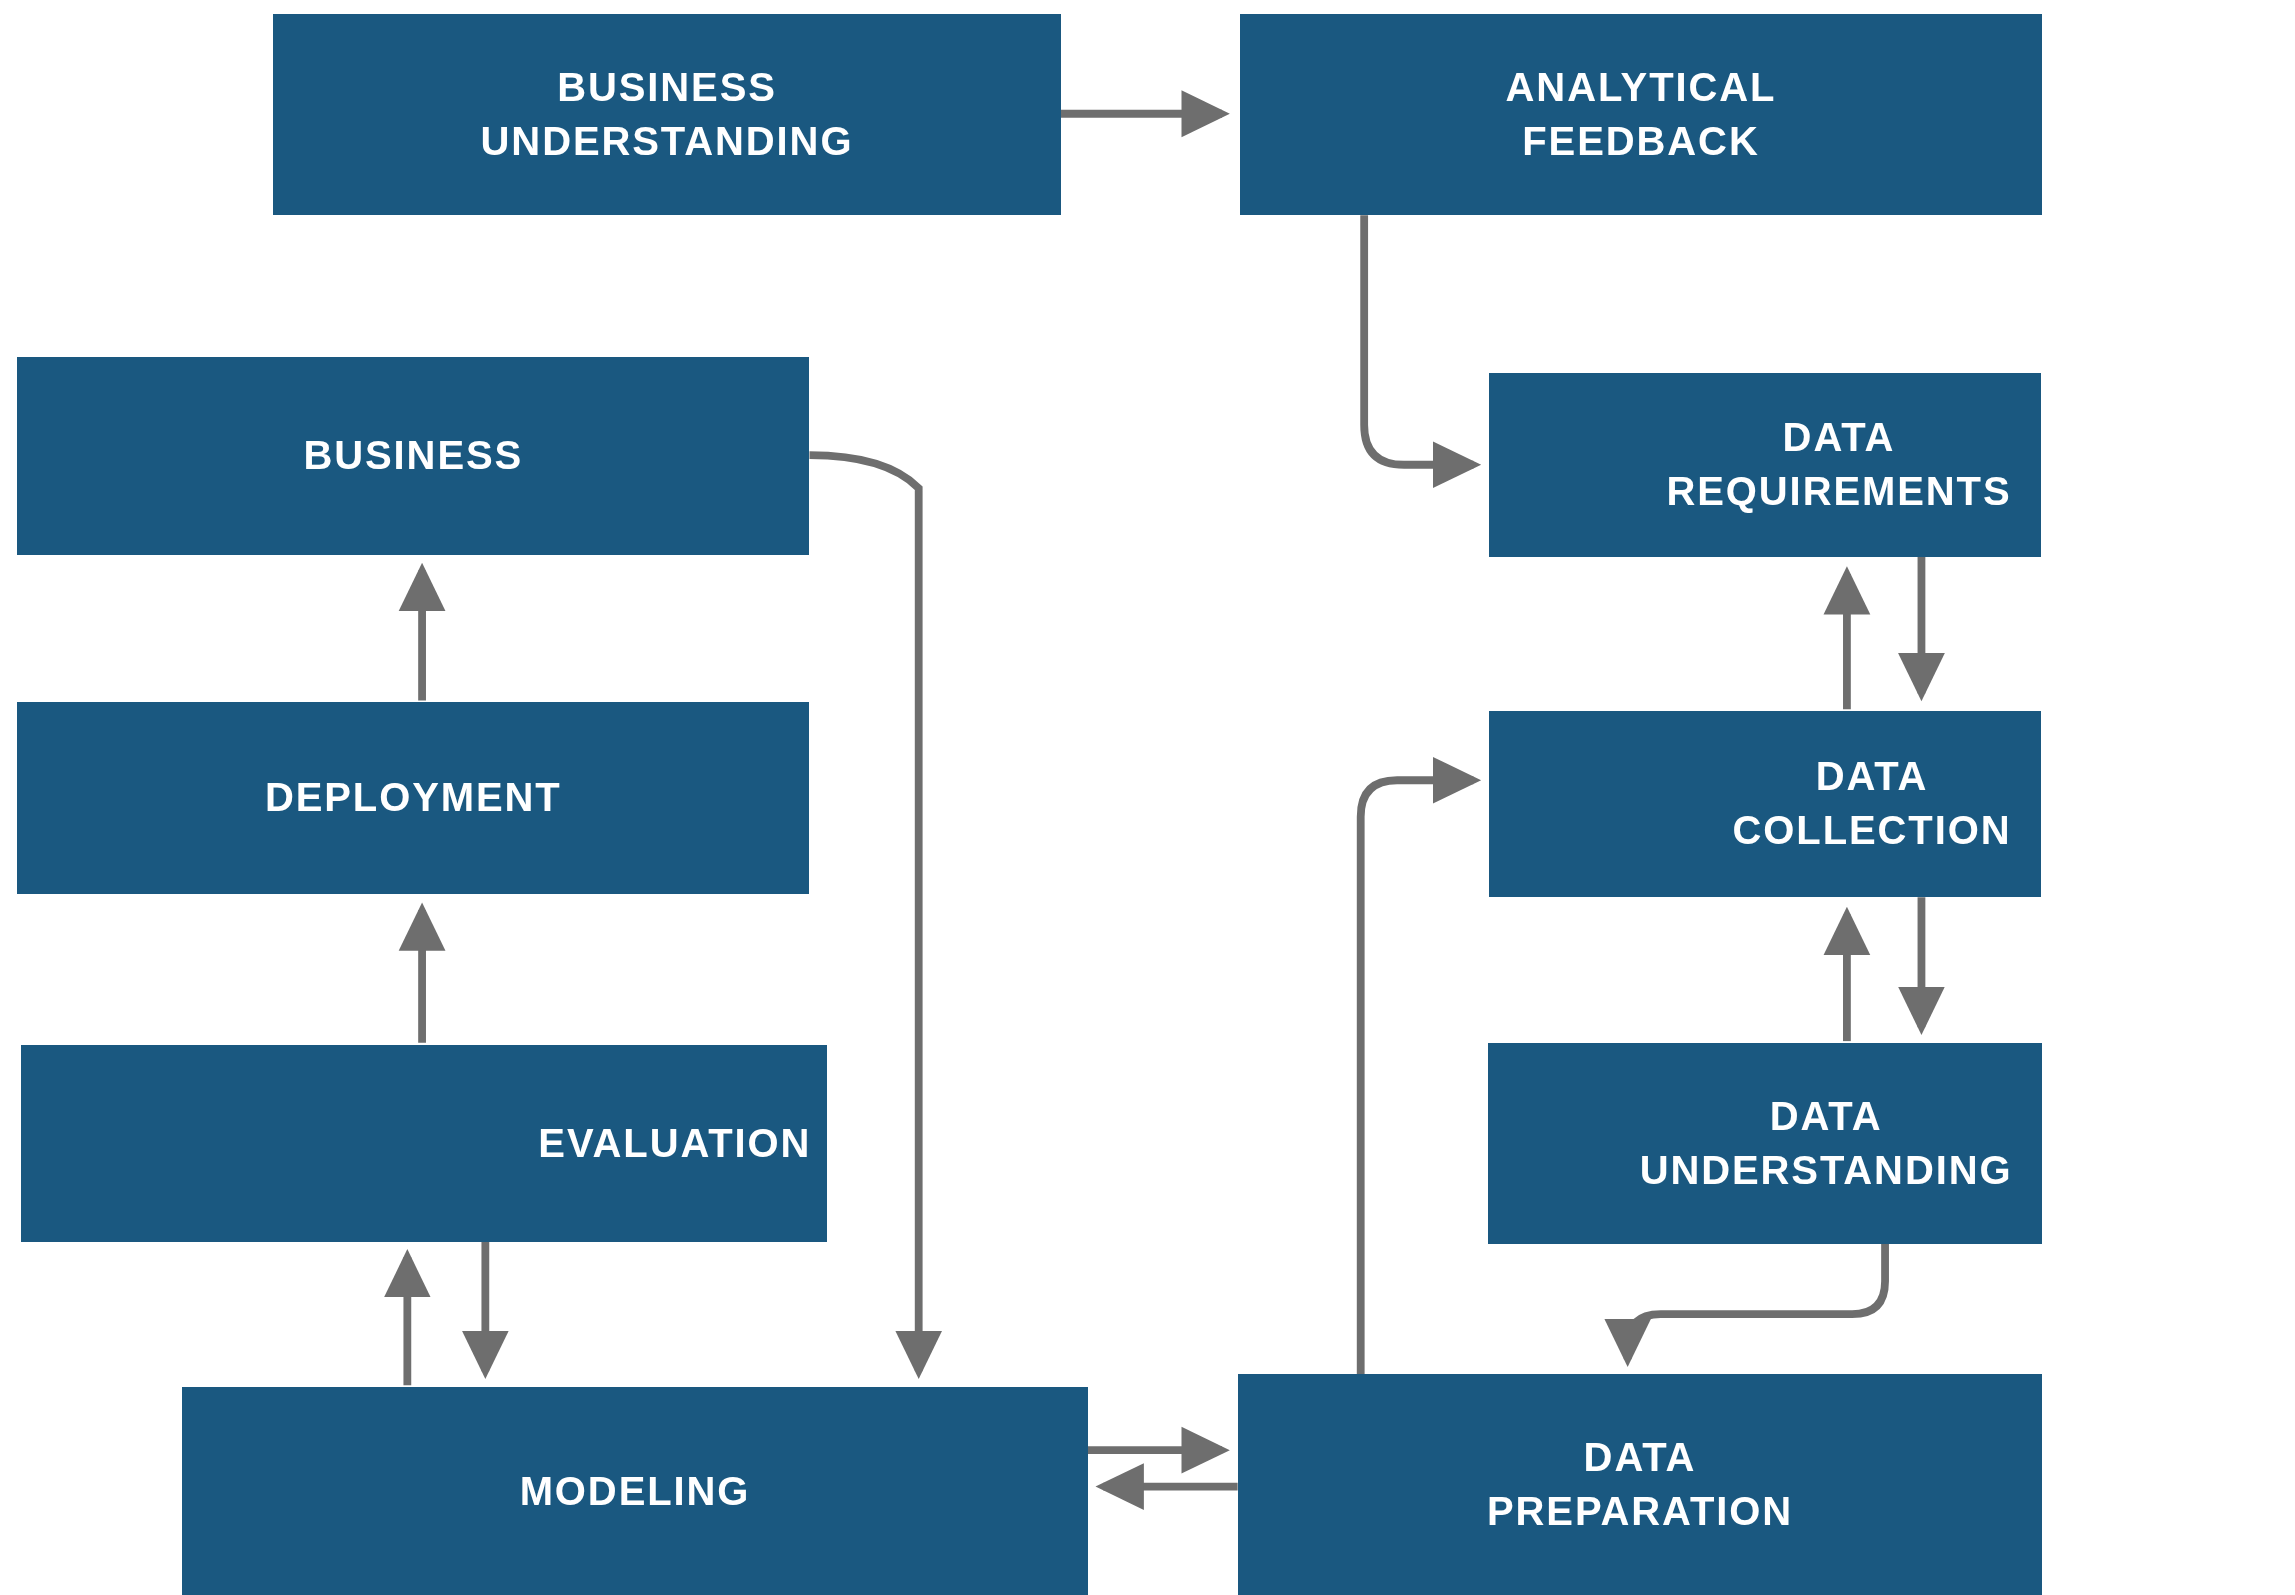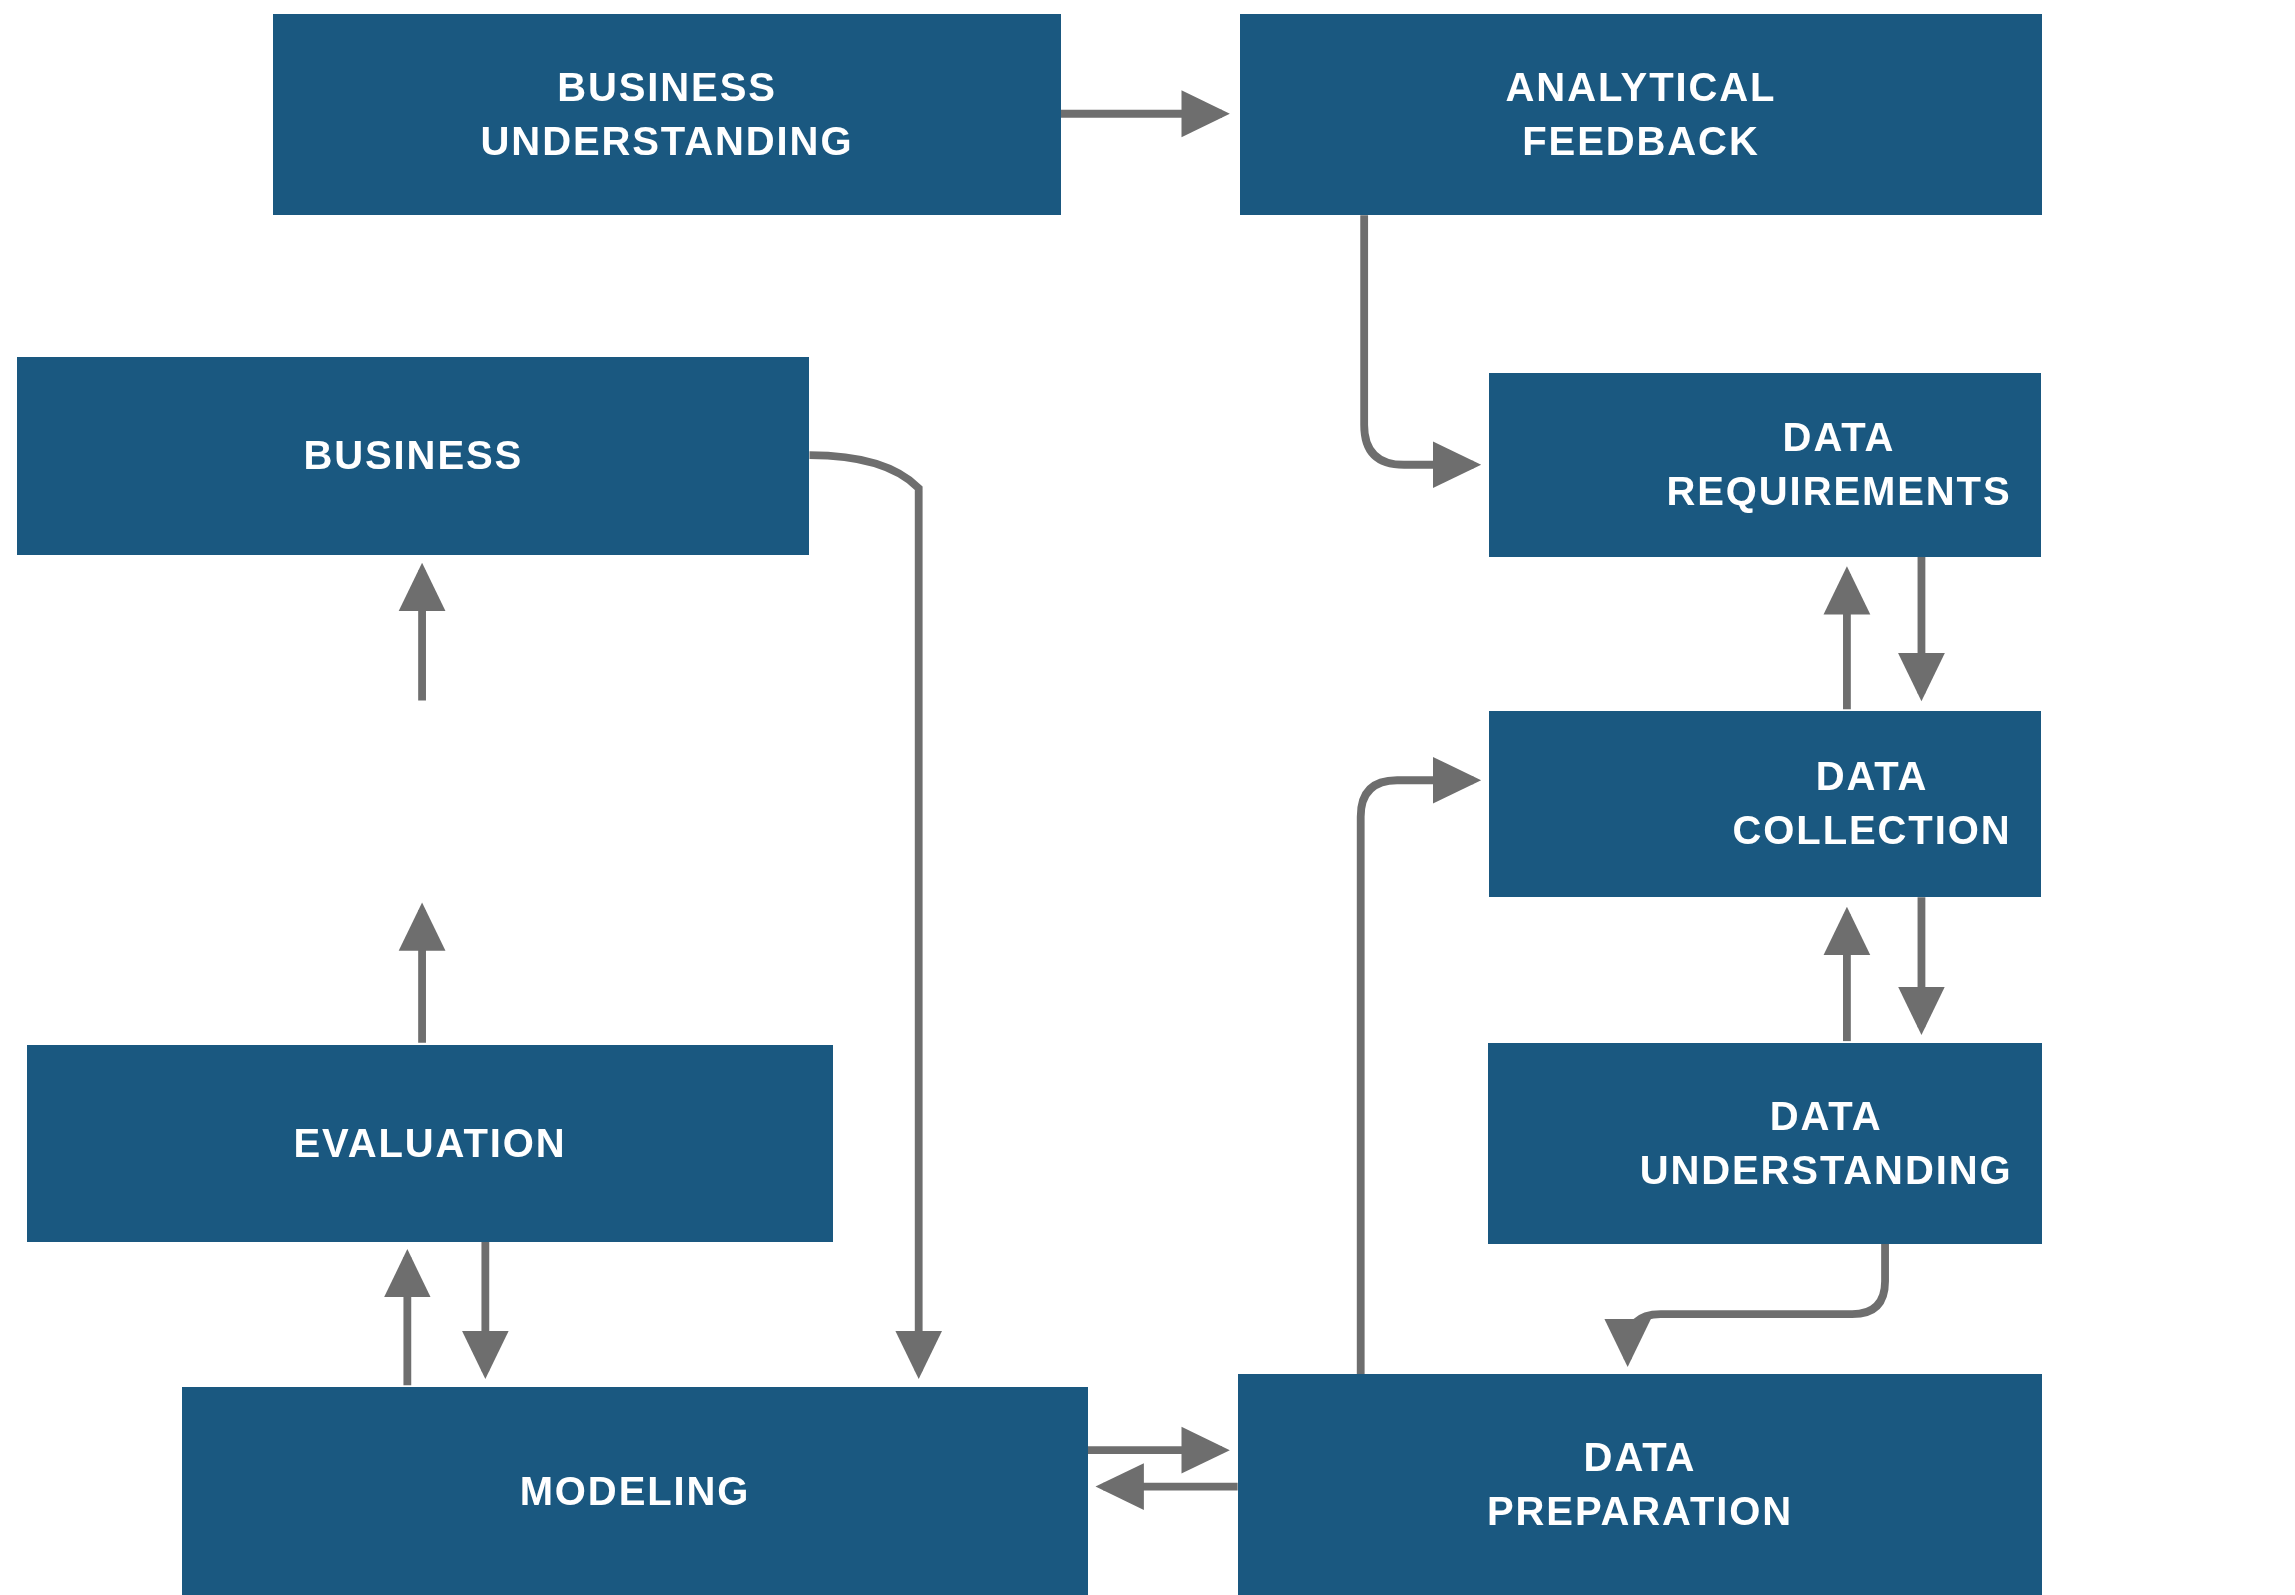--- a/index.html
+++ b/index.html
@@ -120,22 +120,25 @@
 
   <div class="node" style="left:1238px; top:1374px; width:804px; height:222px;">
     <span class="label">DATA
 PREPARATION</span>
   </div>
 
   <div class="node" style="left:17.3px; top:357px; width:792px; height:198px;">
     <span class="label">BUSINESS</span>
   </div>
 
+  <div class="node" style="left:17.3px; top:702px; width:792px; height:192px;">
+    <span class="label">DEPLOYMENT</span>
+  </div>
 
-  <div class="node" style="left:27px; top:1045px; width:806px; height:197px;">
+  <div class="node" style="left:21px; top:1045px; width:806px; height:197px;justify-content:flex-end;">
     <span class="label">EVALUATION</span>
   </div>
 
   <div class="node" style="left:182px; top:1387px; width:906px; height:209px;">
     <span class="label">MODELING</span>
   </div>
 
 </div>
 
 

